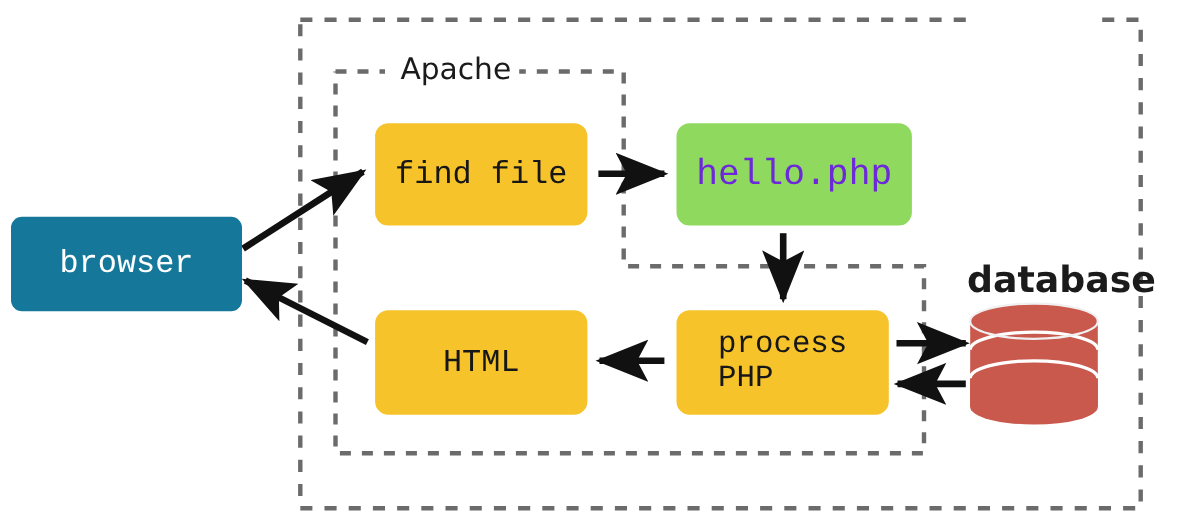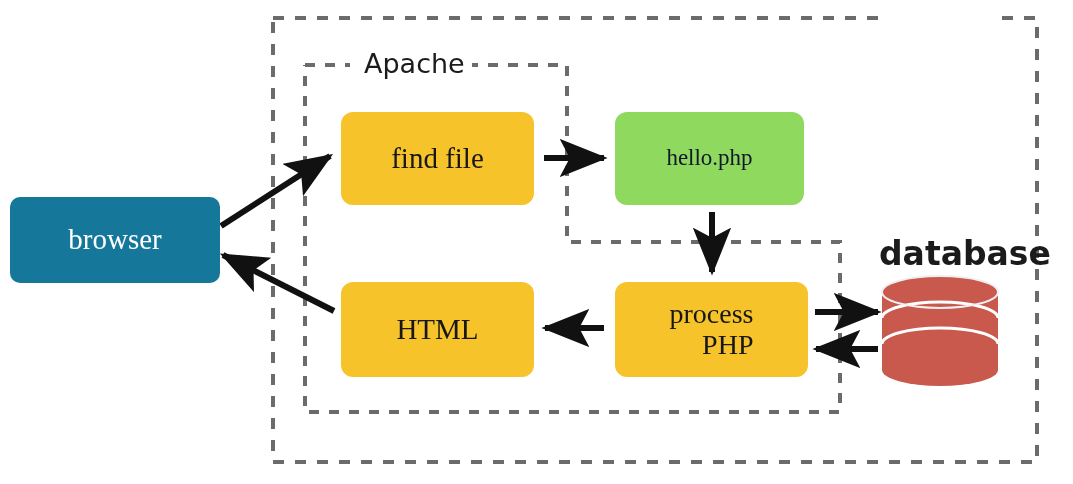--- a/index.html
+++ b/index.html
@@ -20,23 +20,23 @@
     left: 0;
     top: 0;
     width: 1073px;
     height: 484px;
   }
   .node {
     position: absolute;
     display: flex;
     align-items: center;
     justify-content: center;
-    text-align: right;
+    text-align: left;
     border-radius: 12px;
-    font-family: Liberation Serif, serif;
+    font-family: Liberation Mono, monospace;
     line-height: 1.08;
     box-sizing: border-box;
   }
   .node-browser {
     left: 10px;
     top: 197px;
     width: 210px;
     height: 86px;
     background: #15789A;
     color: #ffffff;
@@ -48,25 +48,25 @@
     top: 112px;
     width: 193px;
     height: 93px;
     background: #F6C32B;
     color: #171717;
     font-size: 29px;
   }
   .node-hellophp {
     left: 615px;
     top: 112px;
-    width: 189px;
+    width: 214px;
     height: 93px;
     background: #8FD95F;
-    color: #0f172a;
-    font-size: 23px;
+    color: #6d28d9;
+    font-size: 33px;
   }
   .node-html {
     left: 341px;
     top: 282px;
     width: 193px;
     height: 95px;
     background: #F6C32B;
     color: #171717;
     font-size: 29px;
   }

